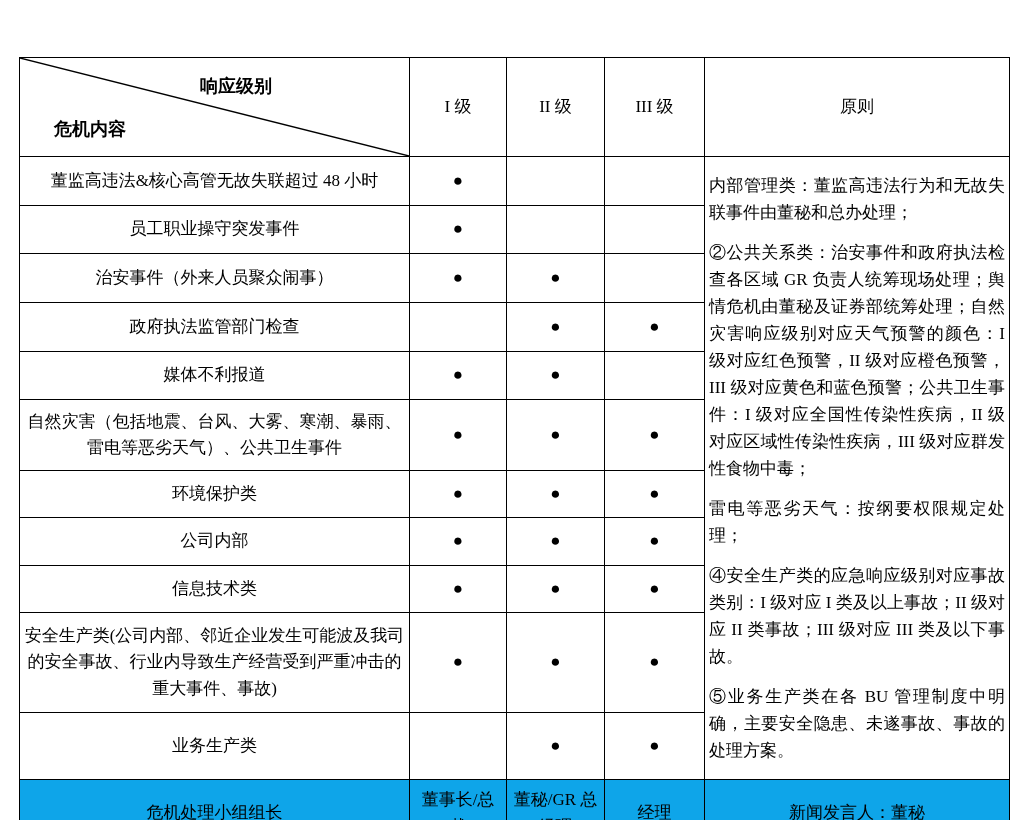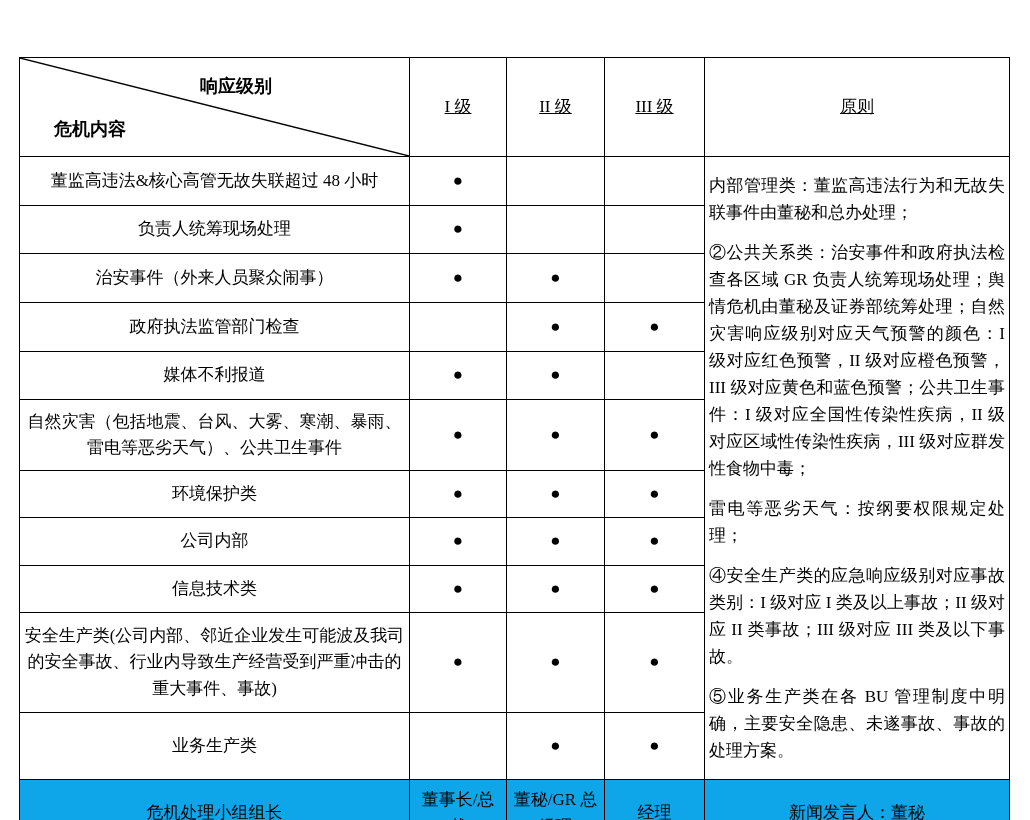--- a/index.html
+++ b/index.html
@@ -64,21 +64,20 @@
     position: absolute;
     bottom: 12px;
     left: 34px;
     font-weight: bold;
     font-size: 18px;
     text-align: center;
   }
   td.level-hdr, td.principles-hdr {
     font-weight: bold;
     font-size: 18px;
-    text-decoration: underline;
   }
 
   
   tr.r-std { height: 45px; }
   tr.r-6 { height: 65px; margin-top: 48px; }
   tr.r-mid { height: 44px; }
   tr.r-10 { height: 92px; }
   tr.r-11 { height: 62px; }
 
   td.dot-cell {
@@ -151,21 +150,21 @@
       <td class="principles-cell" rowspan="11">
         <p>内部管理类：董监高违法行为和无故失联事件由董秘和总办处理；</p>
         <p>②公共关系类：治安事件和政府执法检查各区域 GR 负责人统筹现场处理；舆情危机由董秘及证券部统筹处理；自然灾害响应级别对应天气预警的颜色：I 级对应红色预警，II 级对应橙色预警，III 级对应黄色和蓝色预警；公共卫生事件：I 级对应全国性传染性疾病，II 级对应区域性传染性疾病，III 级对应群发性食物中毒；</p>
         <p>雷电等恶劣天气：按纲要权限规定处理；</p>
         <p>④安全生产类的应急响应级别对应事故类别：I 级对应 I 类及以上事故；II 级对应 II 类事故；III 级对应 III 类及以下事故。</p>
         <p>⑤业务生产类在各 BU 管理制度中明确，主要安全隐患、未遂事故、事故的处理方案。</p>
       </td>
     </tr>
 
     <tr class="r-std">
-      <td class="label-cell">负责人统筹现场处理</td>
+      <td class="label-cell">员工职业操守突发事件</td>
       <td class="dot-cell">●</td>
       <td class="dot-cell"></td>
       <td class="dot-cell"></td>
     </tr>
 
     <tr class="r-std">
       <td class="label-cell">治安事件（外来人员聚众闹事）</td>
       <td class="dot-cell">●</td>
       <td class="dot-cell">●</td>
       <td class="dot-cell"></td>

